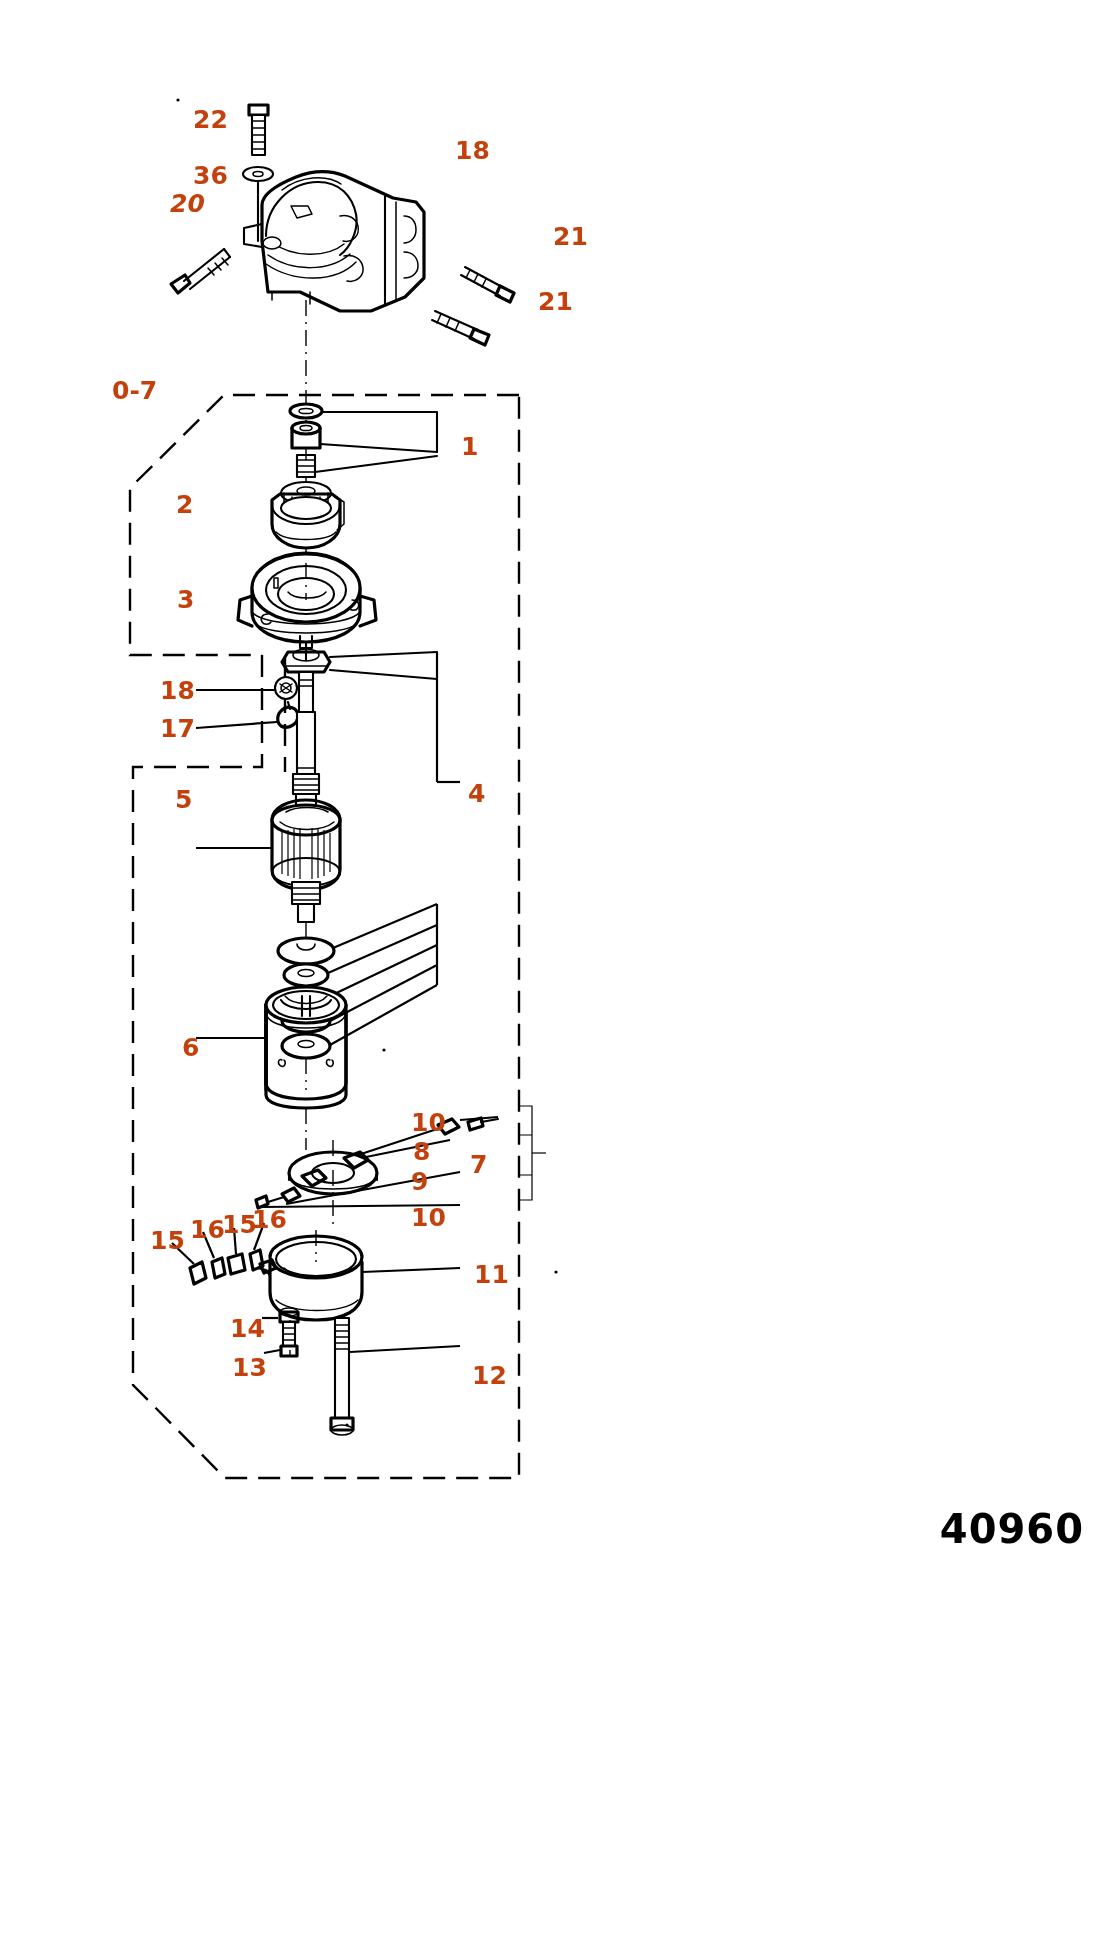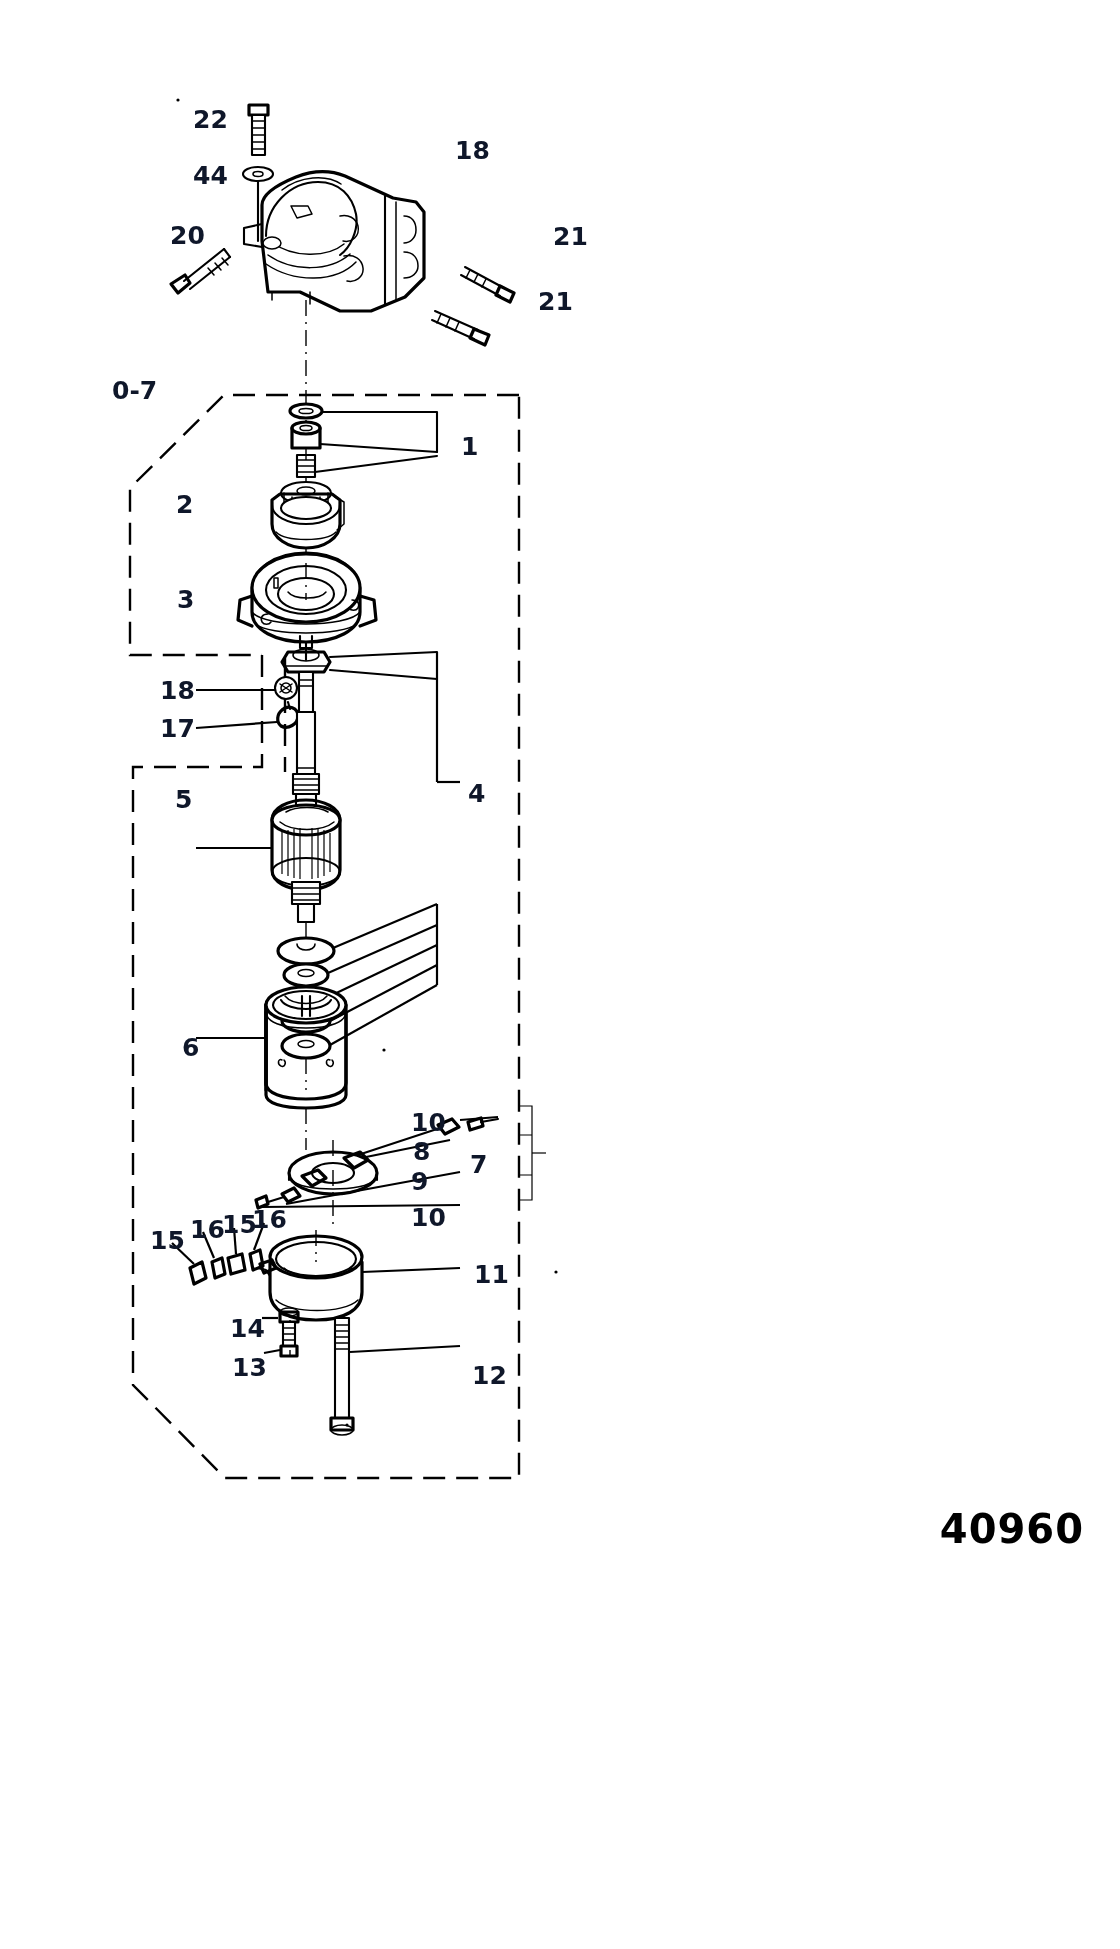--- a/index.html
+++ b/index.html
@@ -10,21 +10,21 @@
     -webkit-font-smoothing:none;
   }
   #sheet{position:absolute;inset:0;}
   svg#dwg{position:absolute;left:0;top:0;width:1120px;height:1949px;display:block;}
 
   .callout{
     position:absolute;
     font-family:"DejaVu Sans", sans-serif;
     font-weight:700;
     font-size:25px;
-    color:#0f172a;
+    color:#c2410c;
     letter-spacing:0px;
     line-height:1;
     white-space:nowrap;
     user-select:none;
   }
 
   #drawing-number{
     position:absolute;
     right:36px;
     top:1506px;
@@ -365,23 +365,23 @@
     <g>
       <circle cx="384" cy="1050" r="1.6" class="fillk"></circle>
       <circle cx="556" cy="1272" r="1.6" class="fillk"></circle>
       <circle cx="178" cy="100" r="1.6" class="fillk"></circle>
     </g>
   </svg>
 
   <div class="callout" style="left:112px;top:378px;">0-7</div>
 
   <div class="callout" style="left:193px;top:107px;">22</div>
-  <div class="callout" style="left:193px;top:163px;">44</div>
+  <div class="callout" style="left:193px;top:163px;">36</div>
   <div class="callout" style="left:455px;top:138px;">18</div>
-  <div class="callout" style="left:170px;top:223px;">20</div>
+  <div class="callout" style="left:170px;top:191px;font-style:italic;">20</div>
   <div class="callout" style="left:553px;top:224px;">21</div>
   <div class="callout" style="left:538px;top:289px;">21</div>
   <div class="callout" style="left:461px;top:434px;">1</div>
   <div class="callout" style="left:176px;top:492px;">2</div>
   <div class="callout" style="left:177px;top:587px;">3</div>
   <div class="callout" style="left:160px;top:678px;">18</div>
   <div class="callout" style="left:160px;top:716px;">17</div>
   <div class="callout" style="left:175px;top:787px;">5</div>
   <div class="callout" style="left:468px;top:781px;">4</div>
   <div class="callout" style="left:182px;top:1035px;">6</div>

